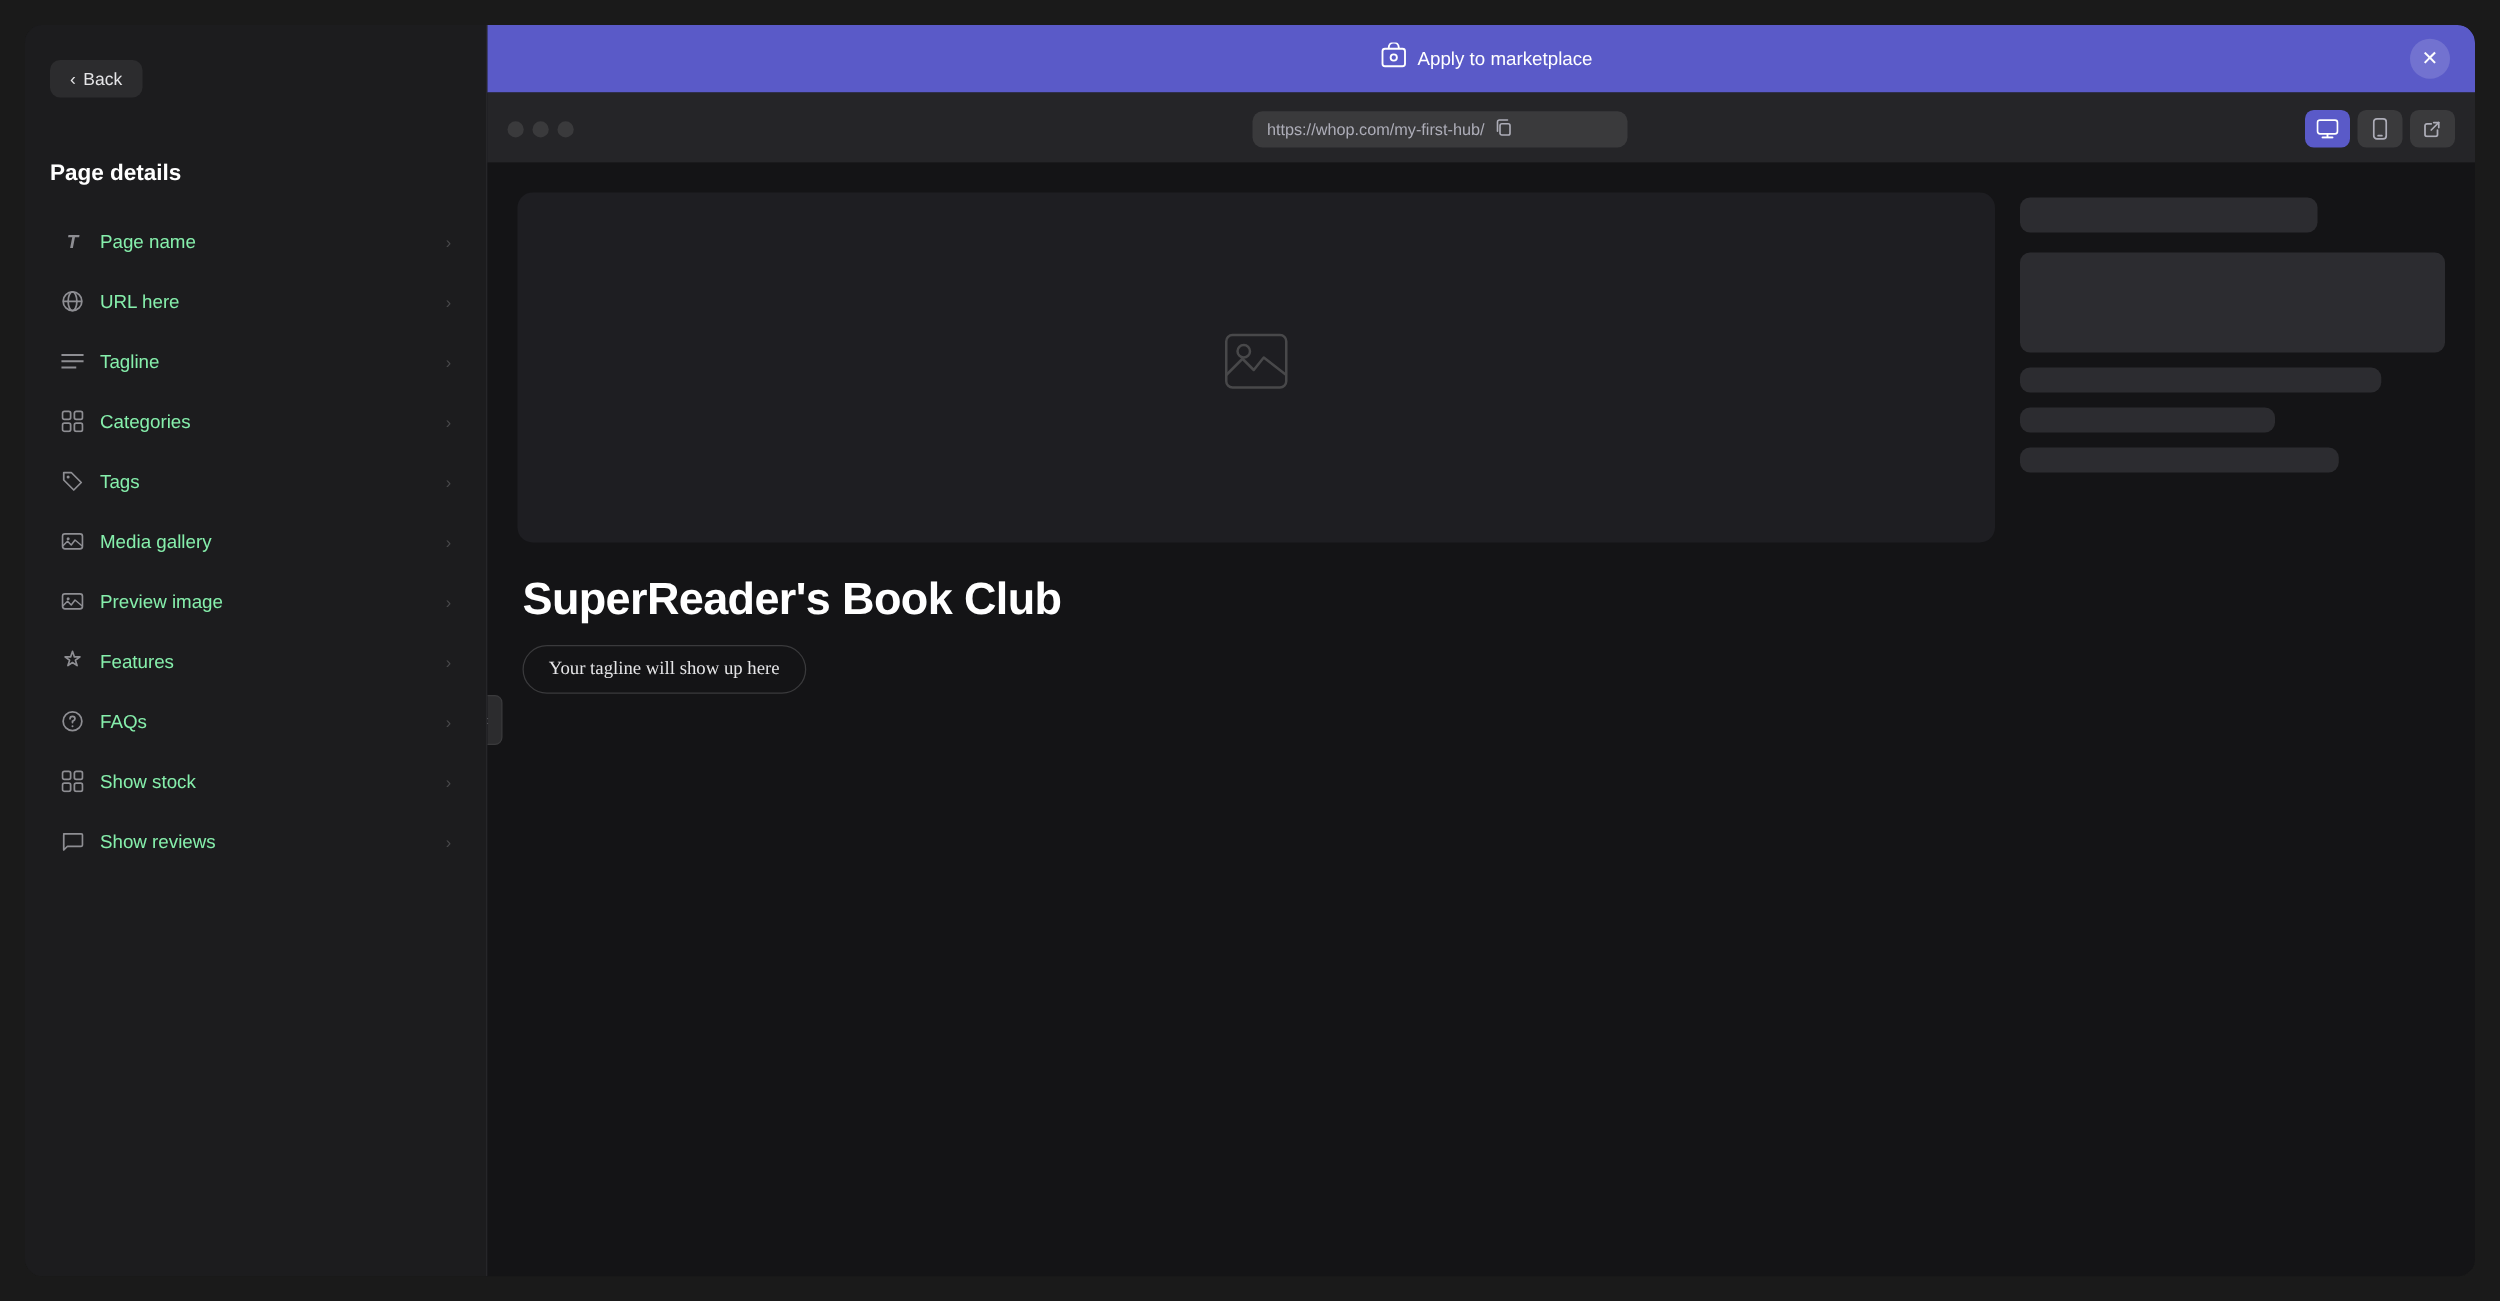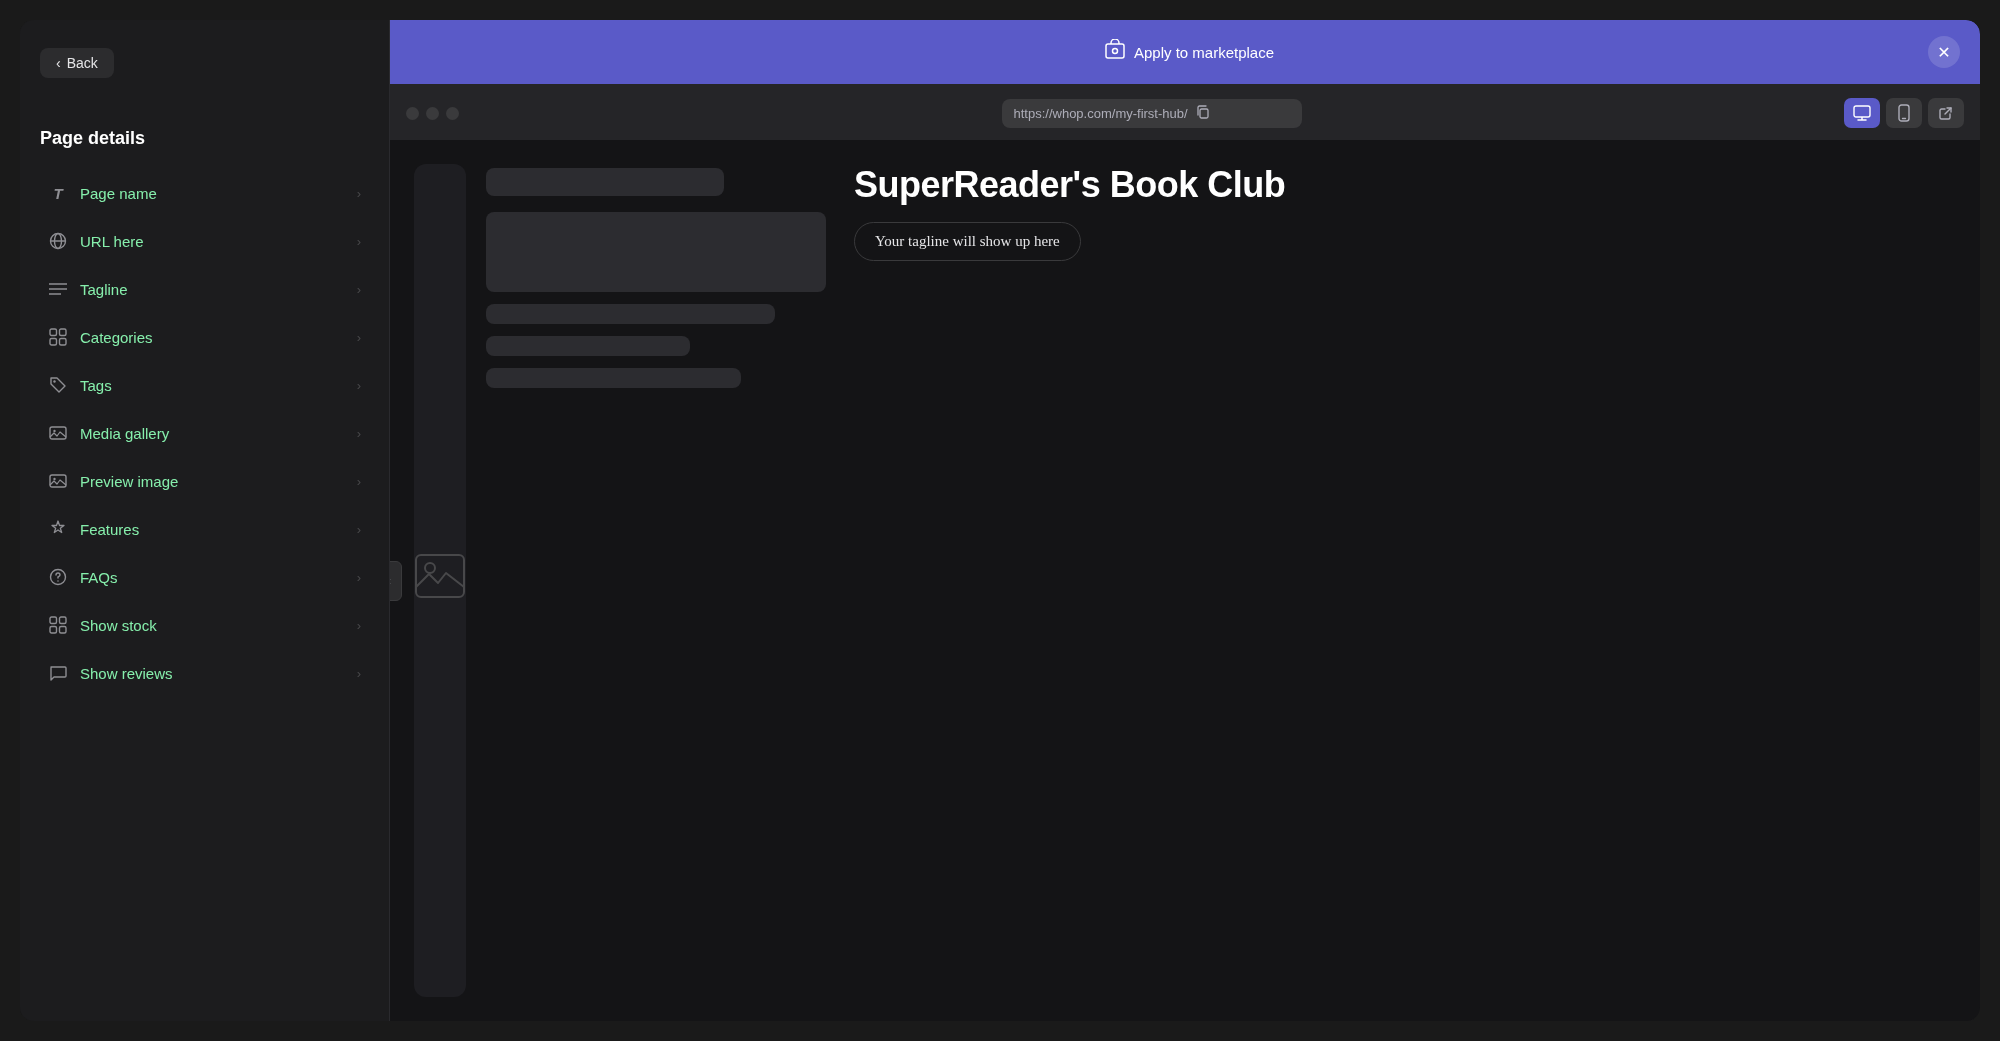--- a/index.html
+++ b/index.html
@@ -109,21 +109,21 @@
     .main-content {
       flex: 1;
       display: flex;
       flex-direction: column;
       background: #1c1c1e;
       position: relative;
     }
 
     
     .top-bar {
-      height: 64px;
+      height: 54px;
       background: #5a5ac8;
       display: flex;
       align-items: center;
       justify-content: space-between;
       padding: 0 20px;
       border-radius: 0 14px 0 0;
     }
 
     .top-bar-spacer { width: 40px; }
 
@@ -246,21 +246,21 @@
     }
 
     
     .preview-area {
       flex: 1;
       background: #141416;
       margin: 0;
       overflow: hidden;
       position: relative;
       display: flex;
-      flex-direction: row;
+      flex-direction: column;
       padding: 24px;
       gap: 24px;
     }
 
     .preview-top-row {
       display: flex;
       gap: 20px;
     }
 
     

